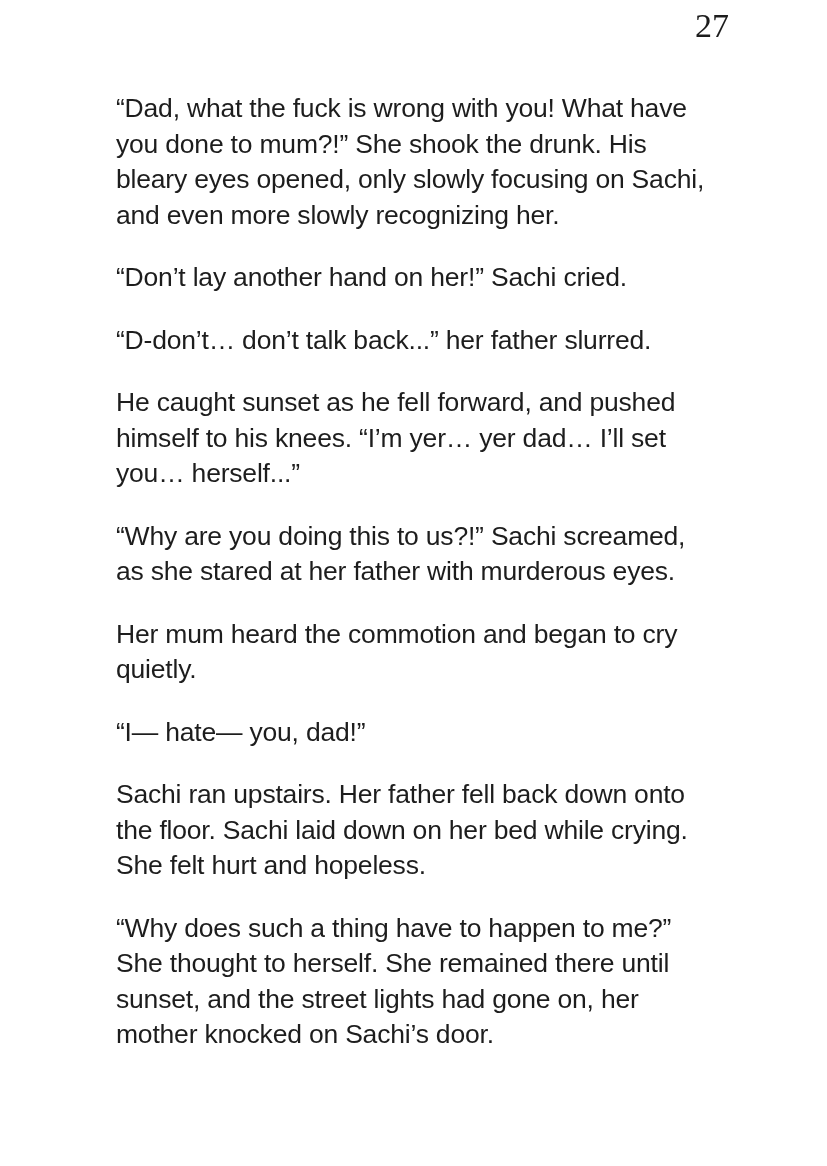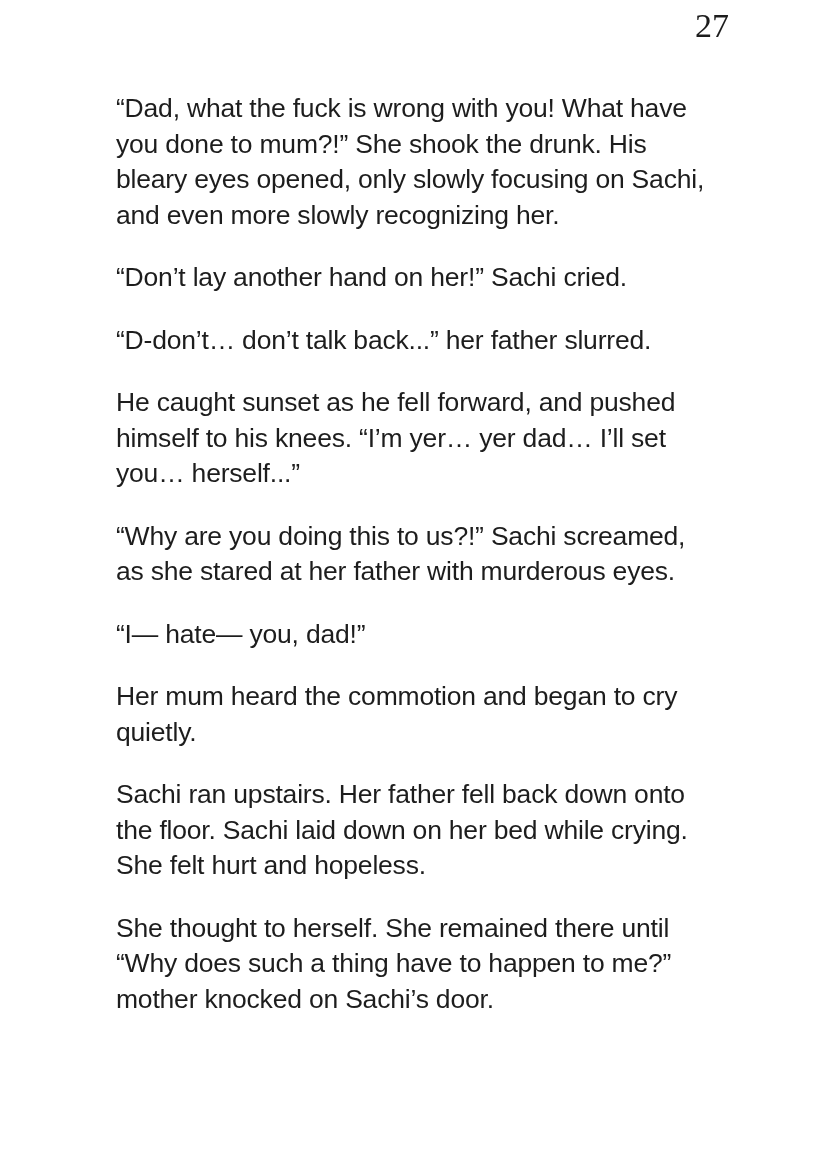--- a/index.html
+++ b/index.html
@@ -62,30 +62,31 @@
       <div class="para">
         <div class="line">He caught sunset as he fell forward, and pushed</div>
         <div class="line">himself to his knees. “I’m yer… yer dad… I’ll set</div>
         <div class="line">you… herself...”</div>
       </div>
       <div class="para">
         <div class="line">“Why are you doing this to us?!” Sachi screamed,</div>
         <div class="line">as she stared at her father with murderous eyes.</div>
       </div>
       <div class="para">
-        <div class="line">“I— hate— you, dad!”</div>
+        <div class="line">Her mum heard the commotion and began to cry</div>
+        <div class="line">quietly.</div>
       </div>
       <div class="para">
-        <div class="line">Her mum heard the commotion and began to cry</div>
-        <div class="line">quietly.</div>
+        <div class="line">“I— hate— you, dad!”</div>
       </div>
       <div class="para">
         <div class="line">Sachi ran upstairs. Her father fell back down onto</div>
         <div class="line">the floor. Sachi laid down on her bed while crying.</div>
         <div class="line">She felt hurt and hopeless.</div>
       </div>
       <div class="para">
+        <div class="line">“Why does such a thing have to happen to me?”</div>
         <div class="line">She thought to herself. She remained there until</div>
-        <div class="line">“Why does such a thing have to happen to me?”</div>
+        <div class="line">sunset, and the street lights had gone on, her</div>
         <div class="line">mother knocked on Sachi’s door.</div>
       </div>
     </div>
 </div>
 
 </body></html>

